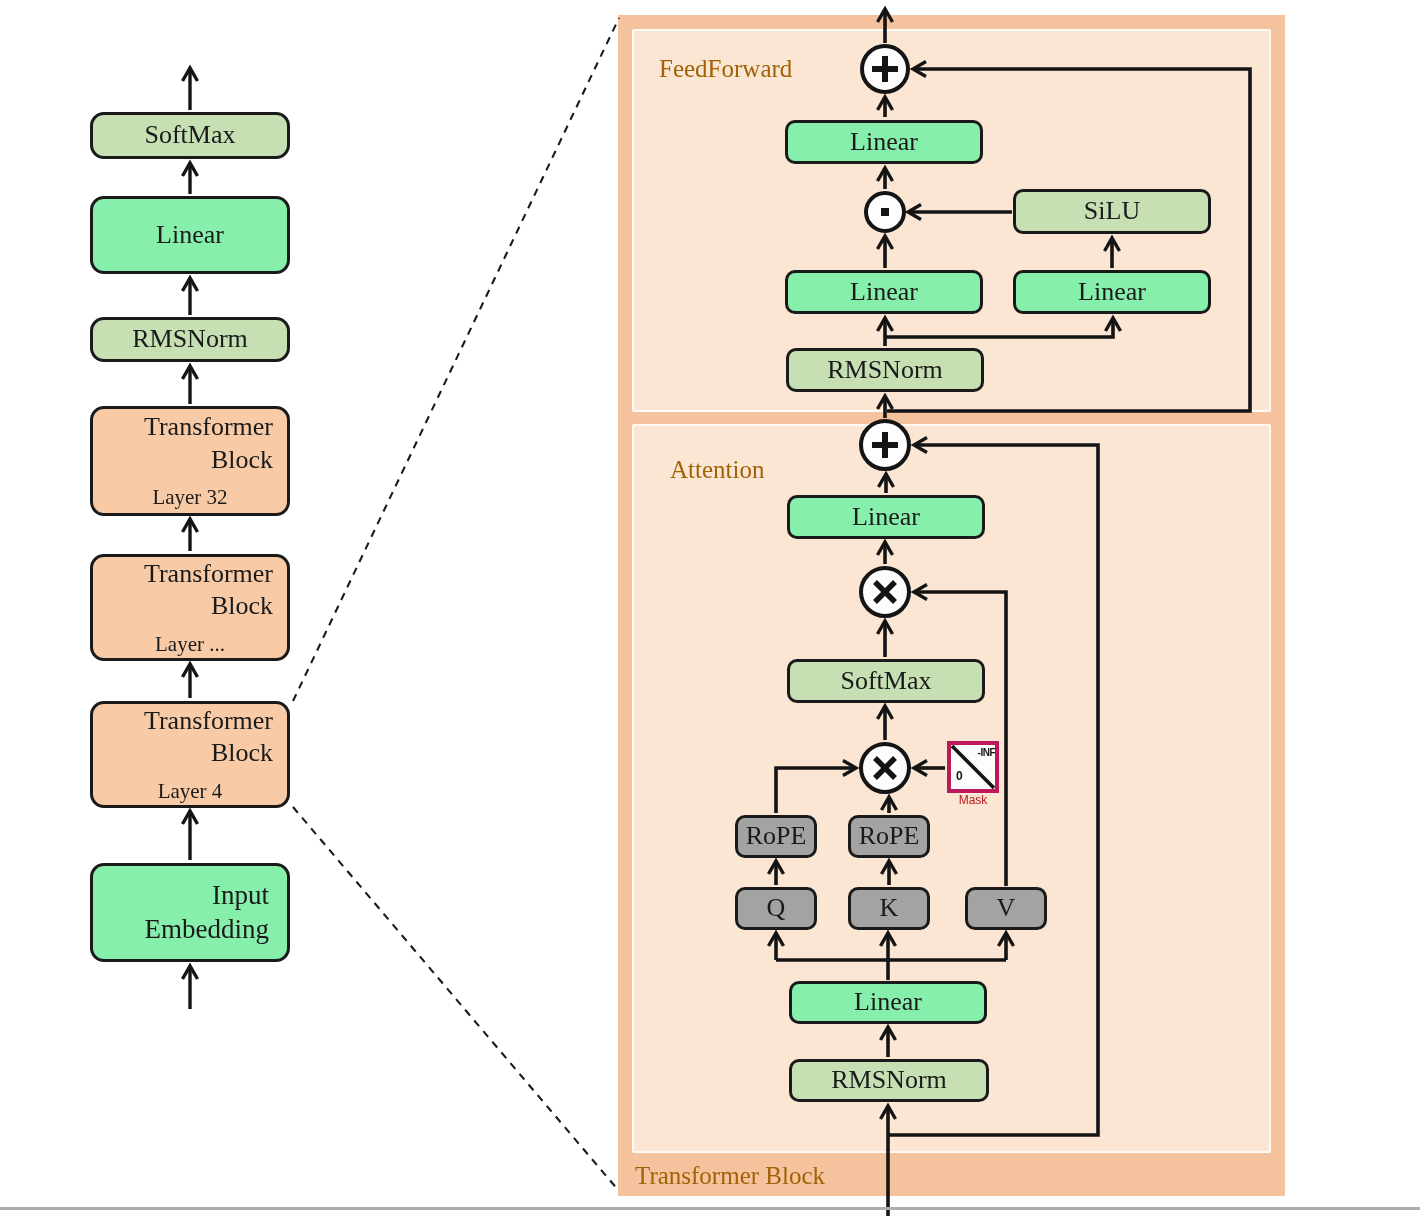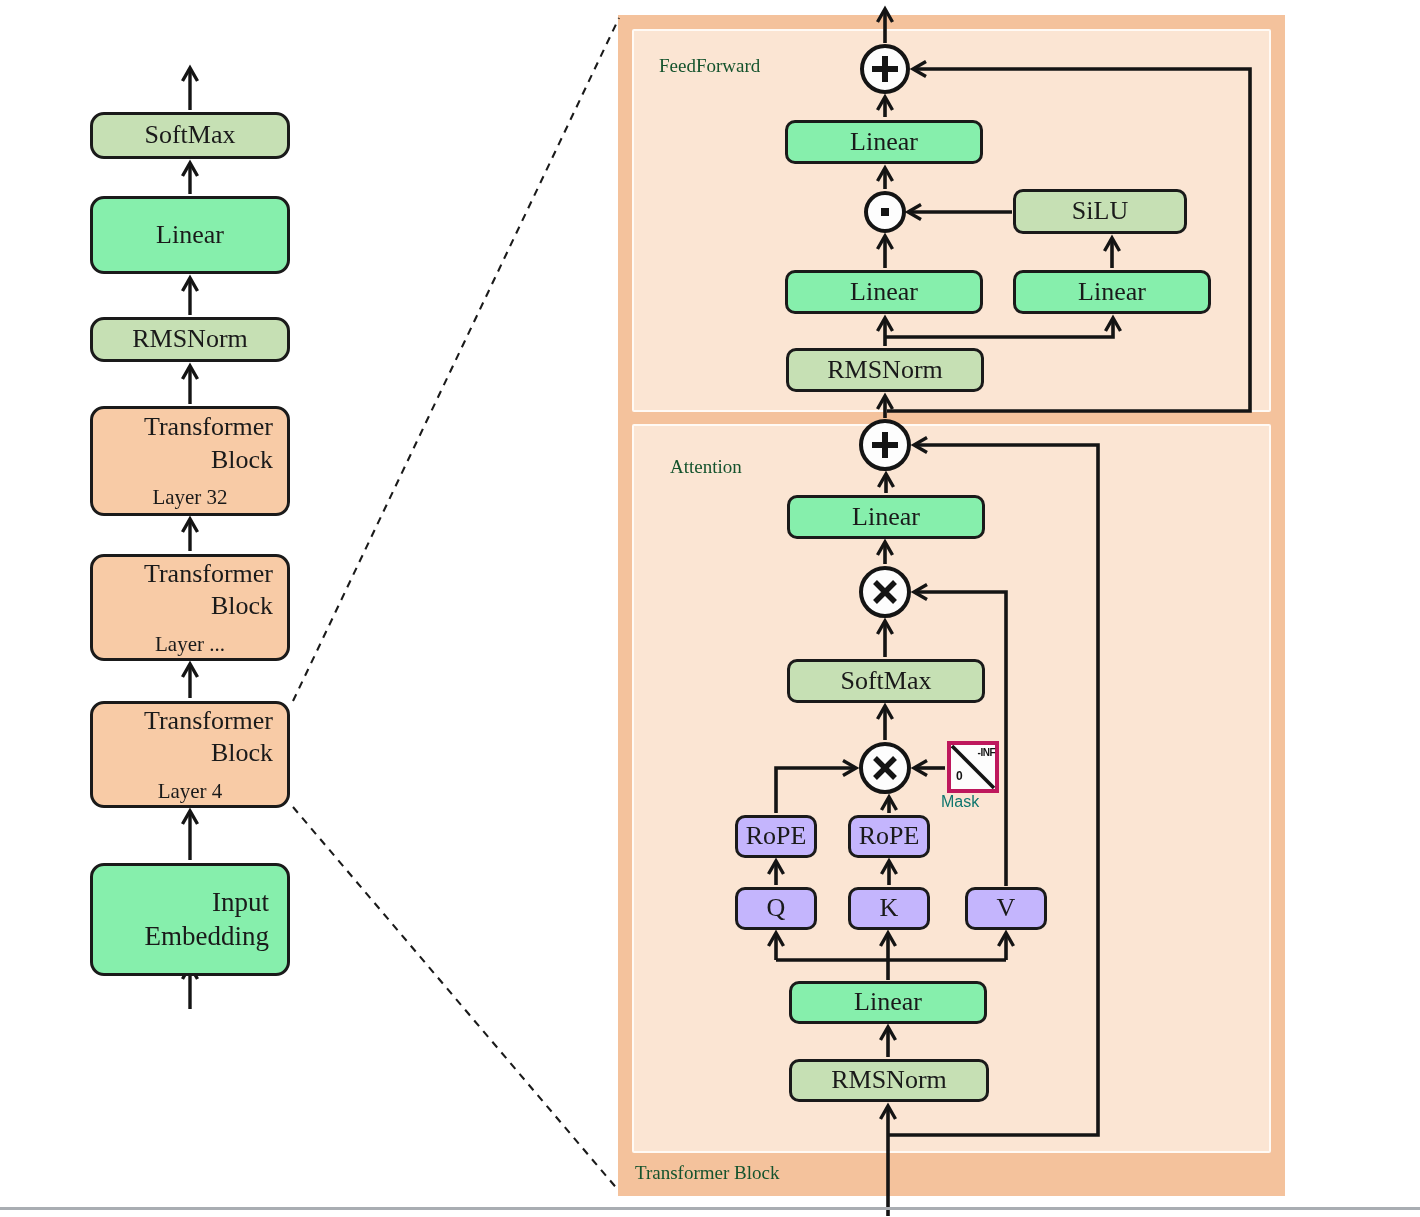--- a/index.html
+++ b/index.html
@@ -8,57 +8,57 @@
     font-family:"Liberation Serif","DejaVu Serif",serif;color:#1a1a1a;overflow:hidden;
   }
   .box{
     position:absolute;display:flex;align-items:center;justify-content:center;
     border:3px solid #1a1a1a;box-sizing:border-box;text-align:right;
     font-size:26px;line-height:1.25;
   }
   .r14{border-radius:14px;}
   .r10{border-radius:10px;}
   .blue{background:#86efac;}
-  .blue2{background:#c4b5fd;font-family:Liberation Serif, serif;}
+  .blue2{background:#a3a3a3;font-family:Liberation Serif, serif;}
   .green{background:#c6e0b4;}
   .orange{background:#f8cba6;}
   .stack{flex-direction:column;padding:2px 14px;}
   .sub{font-size:21px;margin-top:8px;}
   .panel-outer{
     position:absolute;left:618px;top:15px;width:667px;height:1181px;
     background:#f4c29c;box-sizing:border-box;
   }
   .panel-inner{
     position:absolute;background:#fbe5d3;border:2px solid rgba(255,252,248,0.9);
     box-sizing:border-box;border-radius:2px;
   }
   .section-label{
-    position:absolute;font-size:19px;color:#14532d;white-space:nowrap;
+    position:absolute;font-size:25px;color:#a16207;white-space:nowrap;
   }
   .opcircle{
     position:absolute;background:#fdfdfd;border:4px solid #141414;border-radius:50%;
     box-sizing:border-box;display:flex;align-items:center;justify-content:center;
   }
   .opcircle svg{display:block;width:100%;height:100%;}
   .mask-box{
     position:absolute;left:947px;top:741px;width:52px;height:52px;
     background:#fdfdfd;border:4px solid #be185d;box-sizing:border-box;
   }
   .mask-box svg{position:absolute;left:0;top:0;width:44px;height:44px;}
   .mask-neginf{
     position:absolute;top:2px;right:0px;font-family:"Liberation Sans",sans-serif;
     font-size:10px;font-weight:bold;color:#141414;letter-spacing:-0.5px;
   }
   .mask-zero{
     position:absolute;left:5px;bottom:6px;font-family:"Liberation Sans",sans-serif;
     font-size:12px;font-weight:bold;color:#141414;
   }
   .mask-label{
-    position:absolute;left:941px;top:793px;width:64px;
-    font-family:"Liberation Sans",sans-serif;font-size:16px;color:#0f766e;
+    position:absolute;left:941px;top:793px;width:64px;text-align:center;
+    font-family:"Liberation Sans",sans-serif;font-size:12px;color:#b91c1c;
   }
   .lines{position:absolute;left:0;top:0;width:1420px;height:1217px;}
   .bottom-rule{position:absolute;left:0;top:1207px;width:1420px;height:3px;background:#a9adb2;}
   .lbl{display:block;}
 </style>
 </head>
 <body>
 
 <div class="canvas">
 
@@ -135,42 +135,42 @@
     <span class="lbl sub">Layer 32</span>
   </div>
   <div class="box orange r14 stack" style="left:90px;top:554px;width:200px;height:107px;">
     <span class="lbl">Transformer Block</span>
     <span class="lbl sub">Layer ...</span>
   </div>
   <div class="box orange r14 stack" style="left:90px;top:701px;width:200px;height:107px;">
     <span class="lbl">Transformer Block</span>
     <span class="lbl sub">Layer 4</span>
   </div>
-  <div class="box blue r14" style="left:90px;top:863px;width:200px;height:113px;padding:8px 18px;font-size:27px;">
+  <div class="box blue r14" style="left:90px;top:863px;width:200px;height:99px;padding:8px 18px;font-size:27px;">
     <span class="lbl">Input Embedding</span>
   </div>
 
   <div class="section-label" style="left:659px;top:55px;">FeedForward</div>
   <div class="section-label" style="left:670px;top:456px;">Attention</div>
   <div class="section-label" style="left:635px;top:1162px;">Transformer Block</div>
 
   <div class="opcircle" style="left:860px;top:44px;width:50px;height:50px;">
     <svg viewBox="0 0 42 42">
         <path d="M21,8 L21,34 M8,21 L34,21" stroke="#141414" stroke-width="6" fill="none"></path>
       </svg>
   </div>
   <div class="box blue r10" style="left:785px;top:120px;width:198px;height:44px;">
     <span class="lbl">Linear</span>
   </div>
   <div class="opcircle" style="left:864px;top:191px;width:42px;height:42px;">
     <svg viewBox="0 0 34 34">
         <rect x="13" y="13" width="8" height="8" fill="#141414"></rect>
       </svg>
   </div>
-  <div class="box green r10" style="left:1013px;top:189px;width:174px;height:45px;">
+  <div class="box green r10" style="left:1013px;top:189px;width:198px;height:45px;">
     <span class="lbl">SiLU</span>
   </div>
   <div class="box blue r10" style="left:785px;top:270px;width:198px;height:44px;">
     <span class="lbl">Linear</span>
   </div>
   <div class="box blue r10" style="left:1013px;top:270px;width:198px;height:44px;">
     <span class="lbl">Linear</span>
   </div>
   <div class="box green r10" style="left:786px;top:348px;width:198px;height:44px;">
     <span class="lbl">RMSNorm</span>

